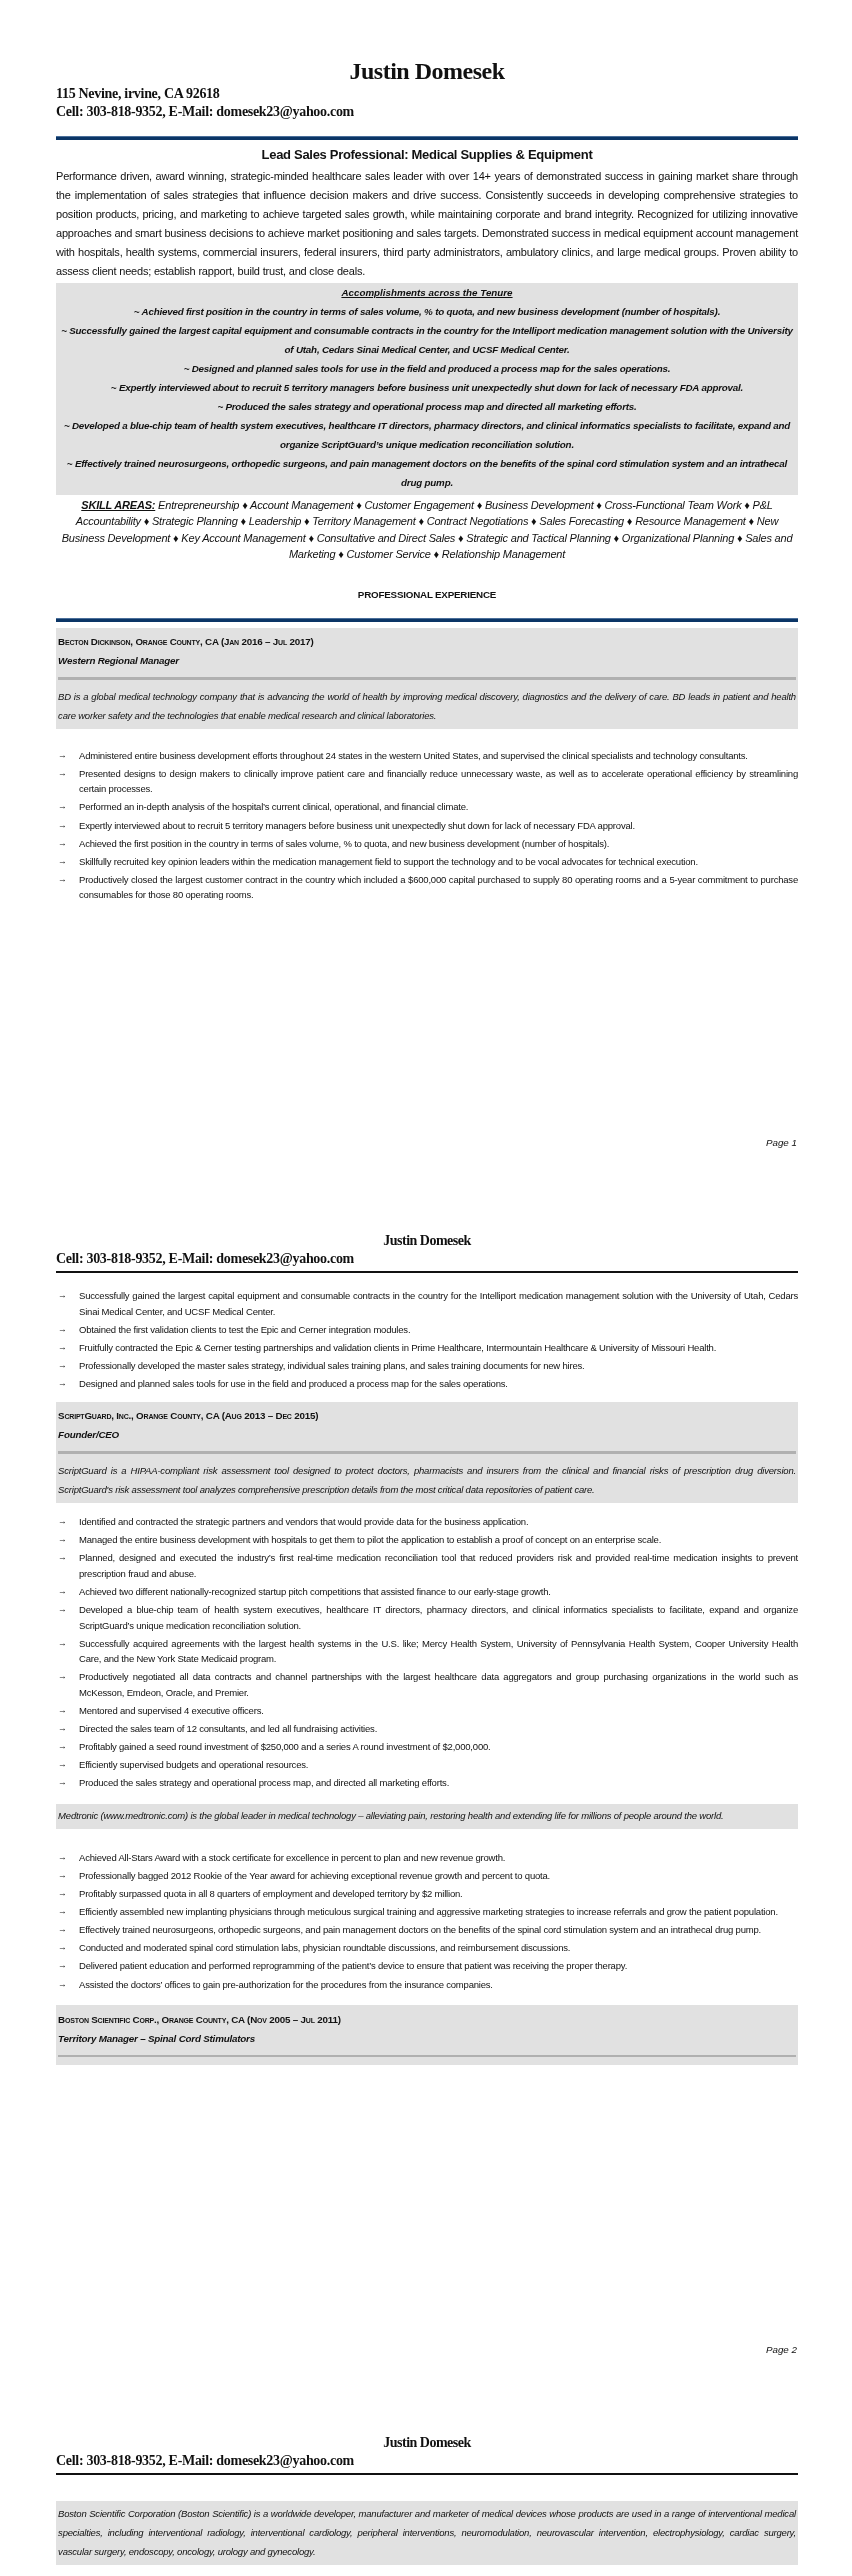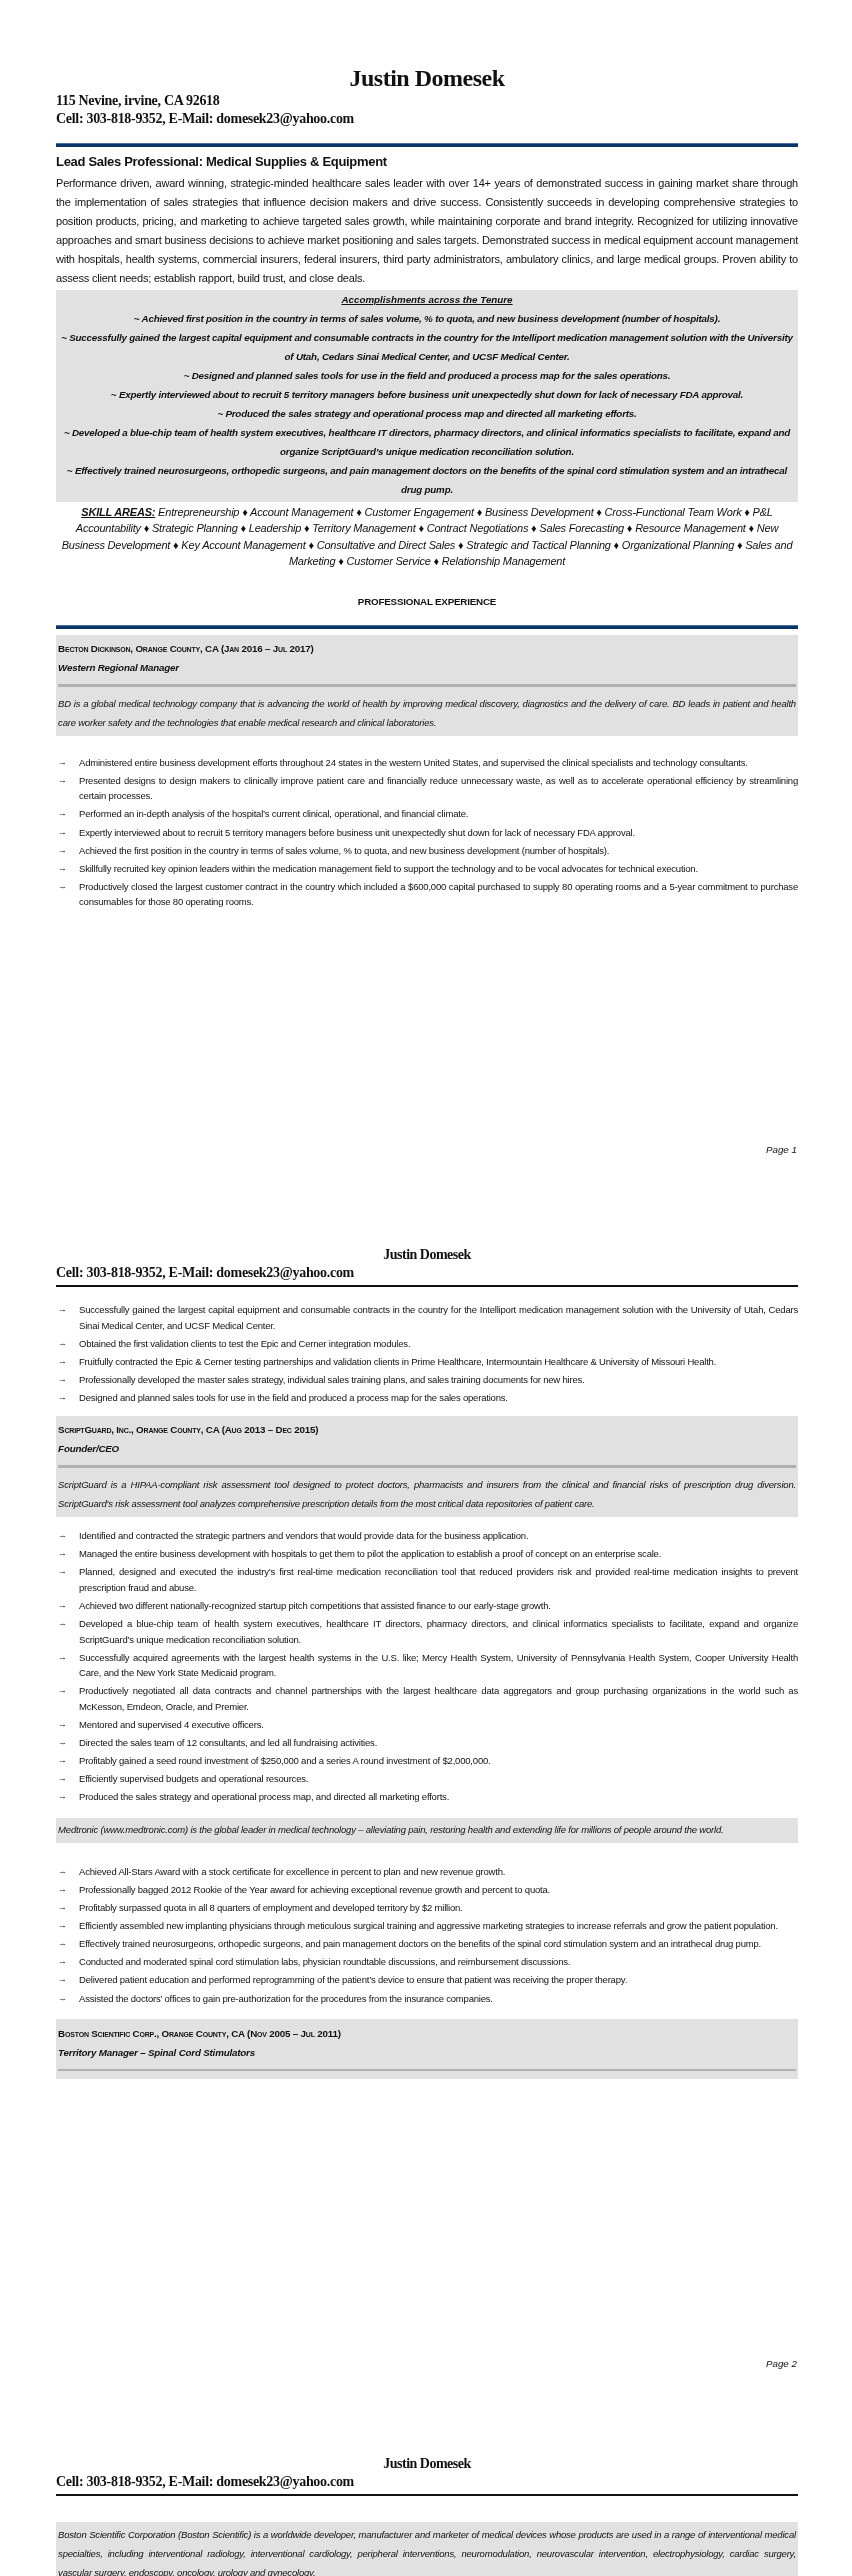--- a/index.html
+++ b/index.html
@@ -1,29 +1,29 @@
 <!DOCTYPE html>
 <html style="font-size:8.2px"><head>
 <meta charset="utf-8">
 <style>
   * { box-sizing: border-box; margin: 0; padding: 0; }
   html, body { width: 852px; background: #ffffff; }
   body { font-family: "Liberation Sans", sans-serif; color: #111; }
-  .page { position: relative; width: 852px; height: 1205px; background: #fff; margin-top: 7px; }
+  .page { position: relative; width: 852px; height: 1205px; background: #fff; }
   .content { position: absolute; left: 56px; width: 742px; }
   .hdr-name { font-family: "Liberation Serif", serif; font-weight: bold; text-align: center; letter-spacing: -0.5px; }
   .hdr-line { font-family: "Liberation Serif", serif; font-weight: bold; text-align: left; letter-spacing: -0.3px; }
   .p1 .hdr-name { font-size: 24px; line-height: 27px; }
   .p1 .hdr-addr { font-size: 14px; line-height: 17.5px; }
   .p1 .hdr-contact { font-size: 14px; line-height: 18.5px; }
   .pn .hdr-name { font-size: 14px; line-height: 17.5px; }
   .pn .hdr-contact { font-size: 14px; line-height: 18.5px; }
   .rule-blue { height: 3.6px; background: #0b3566; border-top: 0.5px solid #4b6f9a; }
   .rule-black { height: 1.5px; background: #111; }
-  .headline { font-weight: bold; font-size: 13px; letter-spacing: -0.3px; margin-top: 7.2px; }
+  .headline { font-weight: bold; font-size: 13px; text-align: center; letter-spacing: -0.3px; margin-top: 7.2px; }
   .summary { font-size: 11px; line-height: 19px; text-align: justify; margin-top: 5.2px; letter-spacing: -0.2px; }
   .gray-box { background: #e1e1e1; }
   .acc-box { padding: 1px 2.1px 3.1px; text-align: center; }
   .acc-title { font-weight: bold; font-style: italic; font-size: 9.8px; line-height: 17.5px; text-decoration: underline; }
   .acc-item { font-weight: bold; font-style: italic; font-size: 9.8px; line-height: 19px; letter-spacing: -0.2px; }
   .skills { font-size: 11px; font-style: italic; line-height: 16.5px; text-align: center; padding-top: 2.1px; letter-spacing: -0.2px; }
   .skills .lbl { font-weight: bold; text-decoration: underline; }
   .section-title { font-weight: bold; font-size: 9.8px; text-align: center; letter-spacing: -0.2px; }
   .job-head { padding: 4.1px 2.1px 2.1px; }
   .job-company { font-weight: bold; font-size: 9.8px; line-height: 19px; font-variant: small-caps; letter-spacing: -0.2px; }

